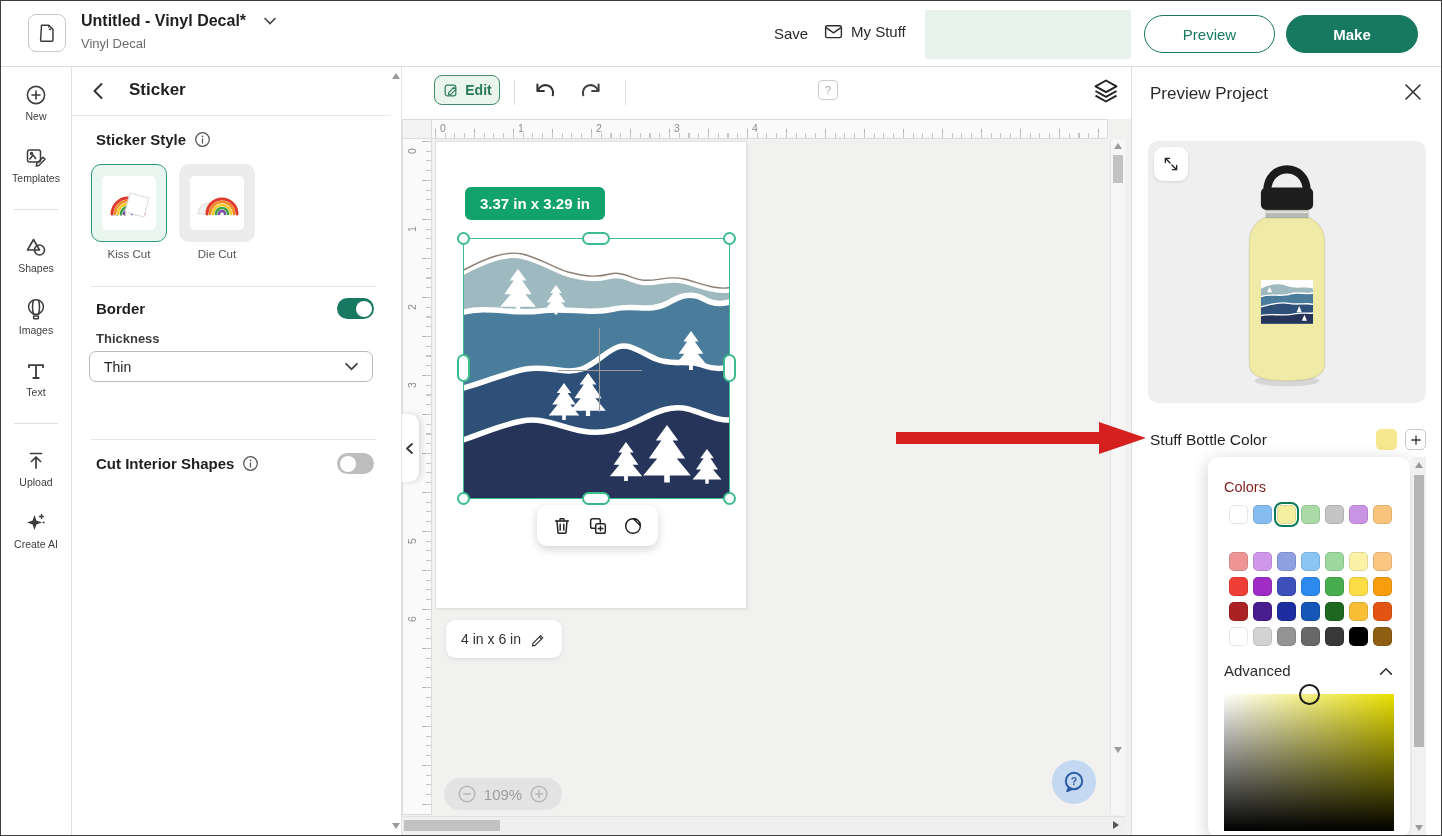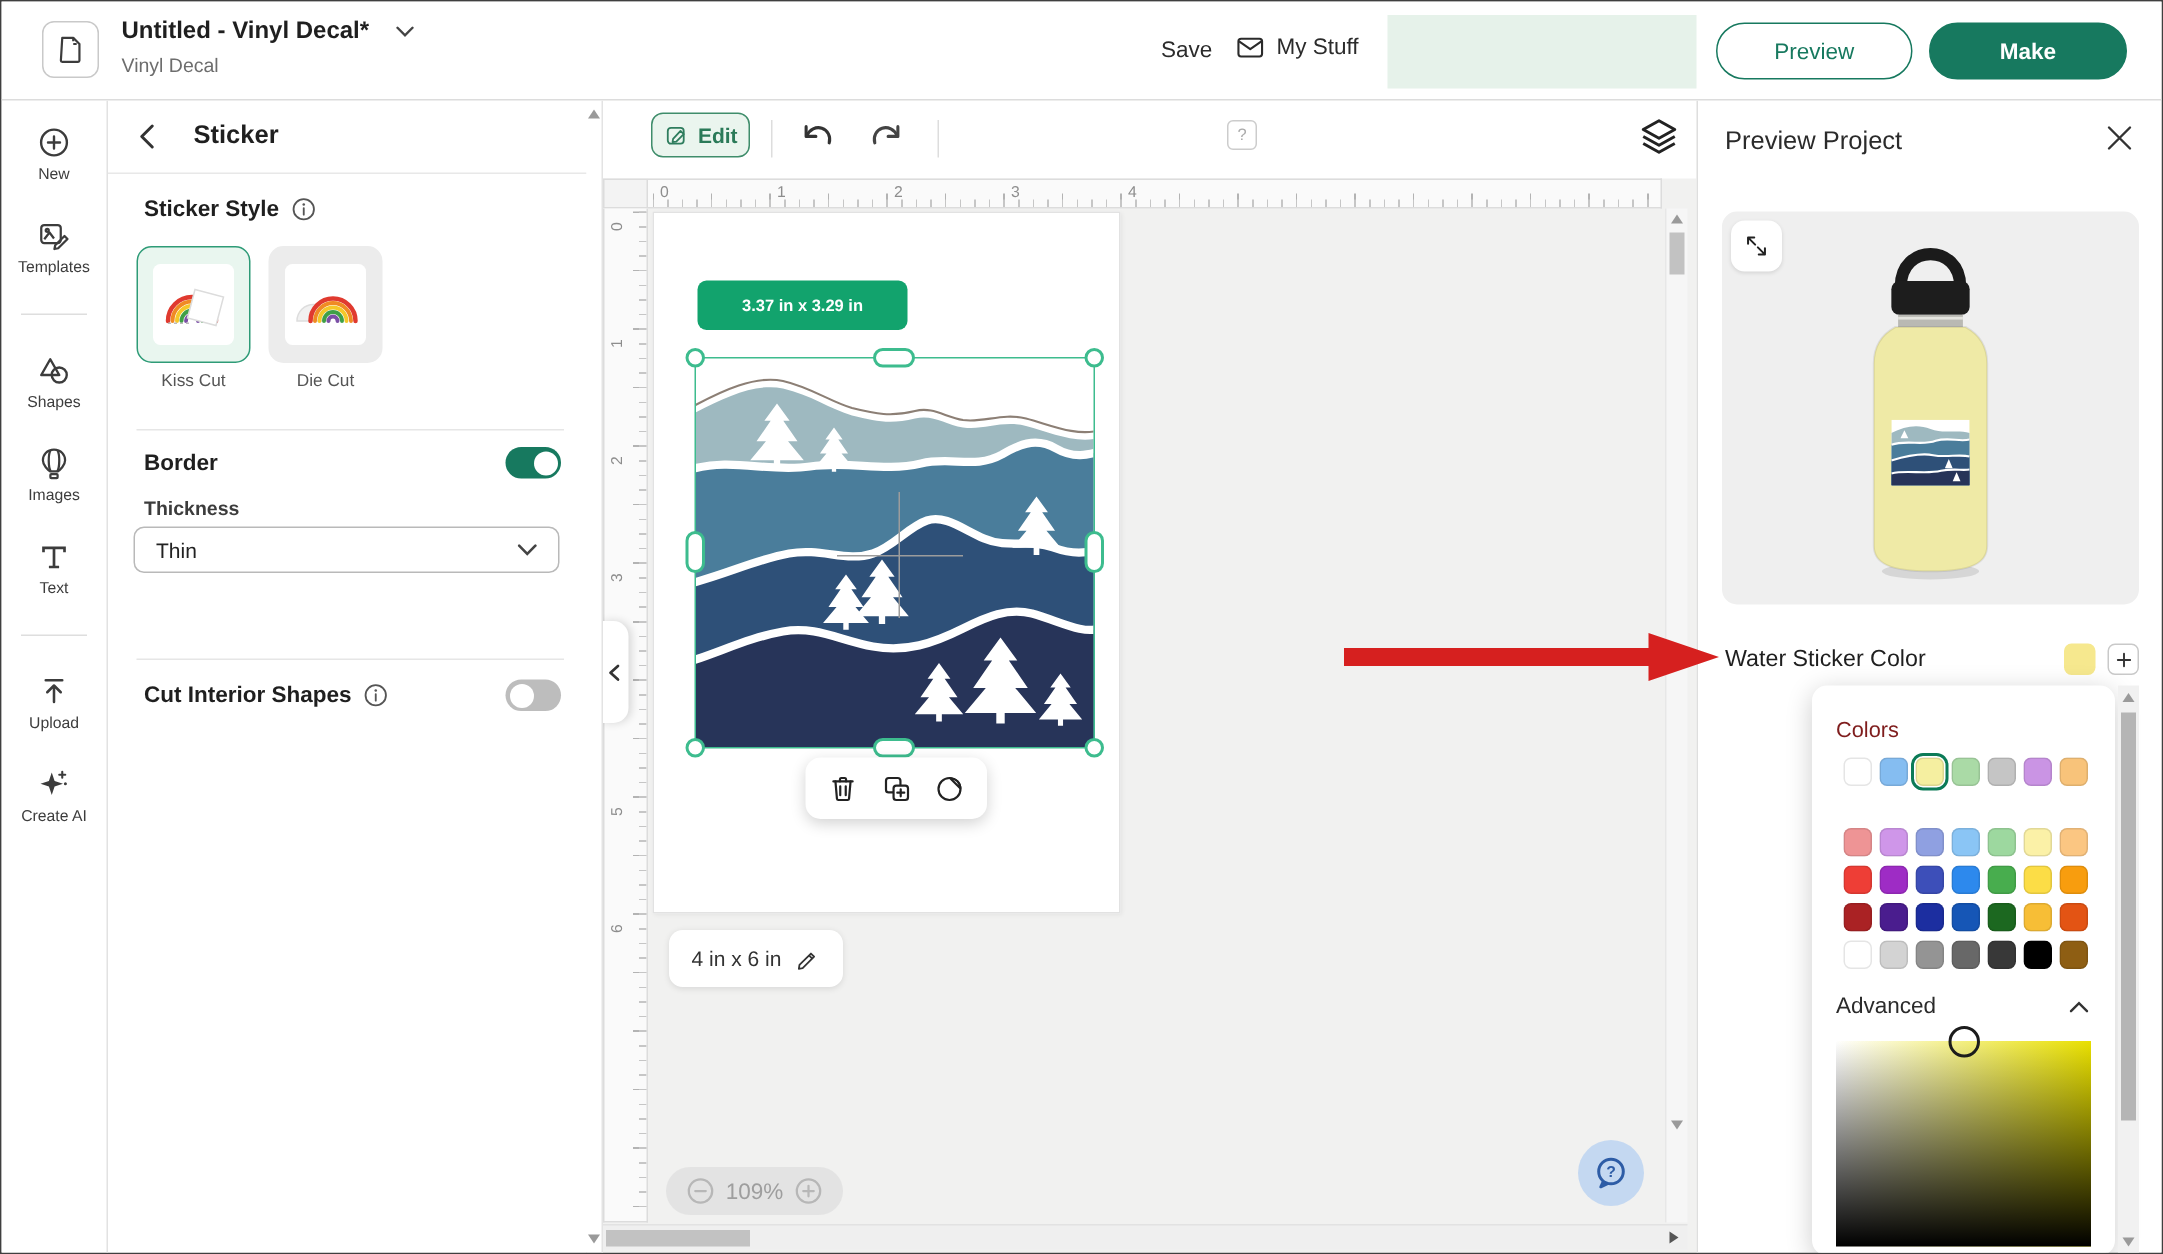--- a/index.html
+++ b/index.html
@@ -111,21 +111,21 @@
   .artboard { position:absolute; left:33px; top:74px; width:312px; height:468px; background:#fff;
               border:1px solid #e2e2e2; box-shadow:1px 1px 3px rgba(0,0,0,0.06); }
 
   .selection { position:absolute; left:62px; top:172px; width:265px; height:259px;
                outline:1.5px solid var(--sel); cursor:move; }
   .handle { position:absolute; background:#fff; border:2px solid var(--sel); z-index:5; }
   .h-c { width:13px; height:13px; border-radius:50%; }
   .h-h { width:28px; height:13px; border-radius:7px; }
   .h-v { width:13px; height:28px; border-radius:7px; }
   .size-badge { position:absolute; left:63px; top:120px; width:140px; height:33px; background:var(--badge);
-                border-radius:6px; color:#fff; font-size:11px; font-weight:bold; display:flex;
+                border-radius:6px; color:#fff; font-size:15px; font-weight:bold; display:flex;
                 align-items:center; justify-content:center; z-index:6; }
   .crosshair-h { position:absolute; left:156px; top:303px; width:84px; border-top:1px solid #9c9c9c; }
   .crosshair-v { position:absolute; left:197px; top:261px; height:84px; border-left:1px solid #9c9c9c; }
 
   .float-bar { position:absolute; left:135px; top:438px; width:121px; height:41px; background:#fff;
                border-radius:10px; box-shadow:0 3px 10px rgba(0,0,0,0.18); display:flex;
                align-items:center; justify-content:space-evenly; z-index:7; }
   .float-bar .icon { width:22px; height:22px; cursor:pointer; }
 
   .size-pill { position:absolute; left:44px; top:553px; width:116px; height:38px; background:#fff;
@@ -599,21 +599,21 @@
           <g fill="#fff">
             <path d="M10,8 L13,14 L7,14 Z"></path>
               <path d="M44,30 L47,37 L41,37 Z"></path>
               <path d="M50,40 L53,47 L47,47 Z"></path>
           </g>
         </svg>
       </svg>
     </div>
 
     <div class="wbc-row">
-      <span class="wbc-label">Water Sticker Color</span>
+      <span class="wbc-label">Stuff Bottle Color</span>
       <span class="wbc-swatch" id="wbc-swatch" style="background: rgb(246, 232, 142);"></span>
       <span class="wbc-plus">
         <span class="icon" style="width:12px;height:12px">
             <svg viewBox="0 0 16 16" fill="none" stroke="#333" stroke-width="1.7" stroke-linecap="round">
               <path d="M8,2.5 V13.5 M2.5,8 H13.5"></path>
             </svg>
           </span>
       </span>
     </div>
 

